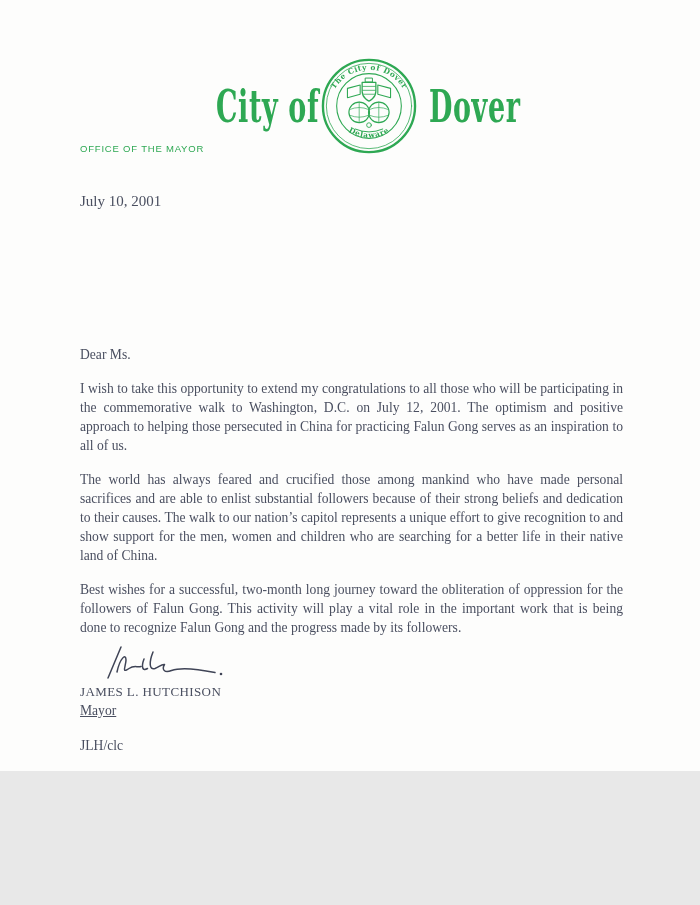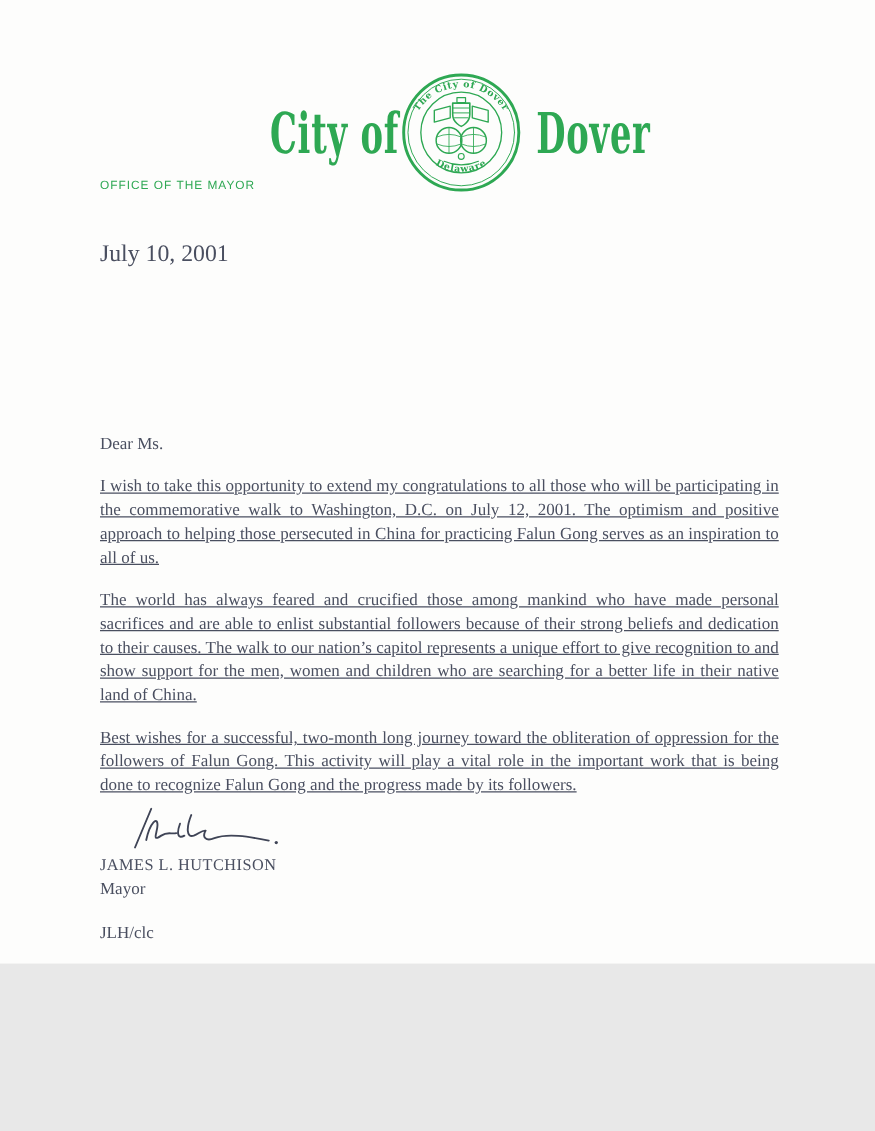--- a/index.html
+++ b/index.html
@@ -40,39 +40,38 @@
     font-family: "Liberation Sans", sans-serif;
     font-size: 9.5px;
     letter-spacing: 0.8px;
     color: #2ea853;
     font-weight: 400;
   }
   
   .date-line {
     position: absolute;
     left: 80px; top: 193px;
-    font-size: 19px;
+    font-size: 15px;
   }
   .letter-body {
     position: absolute;
     left: 80px; top: 345px;
     width: 543px;
     font-size: 13.6px;
     line-height: 19px;
   }
   .salutation { margin: 0 0 0 0; }
   .letter-body p.para {
     margin: 15px 0 0 0;
     text-align: justify;
-    text-decoration: underline;
   }
   .closing { margin: 14px 0 0 0; }
   .signature-wrap { margin: 6px 0 0 18px; height: 38px; }
   .signer-name { margin: 1px 0 0 0; font-size: 13px; letter-spacing: 0.4px; }
-  .signer-title { margin: 0; font-size: 13.6px; }
+  .signer-title { margin: 0; font-size: 13.6px; text-decoration: underline; }
   .ref-initials { margin: 16px 0 0 0; font-size: 13.6px; }
   .g-stroke { fill: none; stroke: #2ea853; stroke-linecap: round; stroke-linejoin: round; }
   .seal-text {
     fill: #2ea853;
     font-family: "DejaVu Serif", serif;
     font-weight: 700;
     font-size: 7.6px;
     letter-spacing: 0.6px;
   }
   .sig-stroke { fill: none; stroke: #3f4456; stroke-width: 1.5; stroke-linecap: round; stroke-linejoin: round; }

